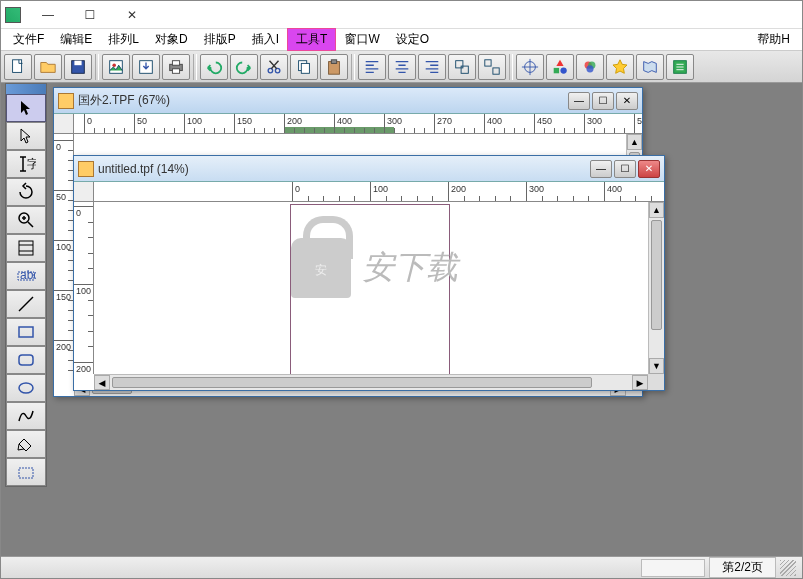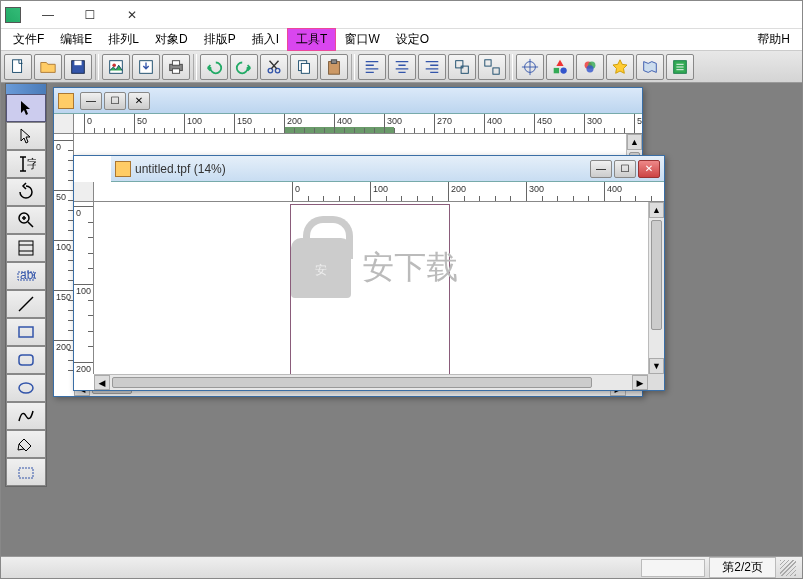--- a/index.html
+++ b/index.html
@@ -29,21 +29,21 @@
 
 .tool-palette { position: absolute; left: 4px; top: 0; width: 42px; background: linear-gradient(#e8e8e8,#d8d8d8); border: 1px solid #666; display: flex; flex-direction: column; }
 .tool-btn { width: 40px; height: 28px; border: 1px solid #888; background: linear-gradient(#f0f0f0,#ddd); display: flex; align-items: center; justify-content: center; cursor: pointer; margin: 0; }
 .tool-btn.active { background: #cce; border: 1px solid #557; }
 .tool-btn svg { width: 20px; height: 20px; }
 .tool-palette-head { height: 10px; background: linear-gradient(90deg, #6a9bd8, #4a7bb8); }
 
 
 .mdi-window { position: absolute; background: #fff; border: 1px solid #3a6ea5; box-shadow: 2px 2px 6px rgba(0,0,0,0.3); }
 .mdi-title { height: 26px; background: linear-gradient(#dbe9f9,#bcd5ef); display: flex; align-items: center; padding: 0 4px; border-bottom: 1px solid #7aa; }
-.mdi-title.active { background: linear-gradient(#e5eff9,#c8ddf2); margin-left: 37px; }
+.mdi-title.active { background: linear-gradient(#e5eff9,#c8ddf2); }
 .mdi-title .doc-icon { width: 16px; height: 16px; background: #fc6; border: 1px solid #a73; margin-right: 4px; }
 .mdi-title .doc-name { flex: 1; color: #333; }
 .mdi-title .mdi-btn { width: 22px; height: 18px; border: 1px solid #888; background: linear-gradient(#f0f0f0,#ccc); margin-left: 2px; display: flex; align-items: center; justify-content: center; cursor: pointer; font-size: 10px; border-radius: 2px; }
 .mdi-title .mdi-close { background: linear-gradient(#e88,#c44); border-color: #933; color: #fff; }
 
 
 .ruler-h { height: 20px; background: #fff; border-bottom: 1px solid #888; position: relative; margin-left: 20px; overflow: hidden; font-size: 9px; }
 .ruler-h .tick { position: absolute; top: 0; height: 20px; border-left: 1px solid #666; }
 .ruler-h .tick.minor { height: 6px; top: 14px; }
 .ruler-h .tick .lbl { position: absolute; top: 2px; left: 2px; font-size: 9px; color: #333; }
@@ -65,21 +65,21 @@
 .scroll-h .arrow { position: absolute; top: 0; bottom: 0; width: 16px; background: #ddd; border: 1px solid #aaa; display:flex; align-items:center; justify-content:center; font-size:9px; }
 .scroll-corner { position: absolute; right: 0; bottom: 0; width: 16px; height: 16px; background: #ddd; }
 
 
 .ruler-sel { position: absolute; top: 13px; height: 7px; background: #6a9a6a; }
 
 
 .watermark { position: absolute; color: #bbb; pointer-events: none; }
 .watermark .wm-lock { width: 60px; height: 60px; background: #ccc; border-radius: 10px 10px 4px 4px; display:inline-block; vertical-align: middle; position: relative; }
 .watermark .wm-lock::before { content:''; position:absolute; top:-22px; left:12px; width:36px; height:36px; border:7px solid #ccc; border-bottom: none; border-radius: 20px 20px 0 0; }
-.watermark .wm-text { display:inline-block; vertical-align: middle; margin-left: 8px; }
+.watermark .wm-text { display:inline-block; vertical-align: middle; margin-left: 8px; font-style: italic; }
 .watermark .wm-text .cn { font-size: 32px; color: #bbb; font-weight: 500; }
 .watermark .wm-text .en { font-size: 18px; color: #bbb; letter-spacing: 1px; }
 
 
 .statusbar { position: absolute; left: 0; right: 0; bottom: 0; height: 22px; background: linear-gradient(#efefef,#dcdcdc); border-top: 1px solid #999; display: flex; align-items: center; padding: 0 6px; }
 .statusbar .cell { border: 1px solid #bbb; padding: 1px 12px; background: #f5f5f5; margin-left: 4px; min-width: 64px; text-align: center; }
 .statusbar .spacer { flex: 1; }
 .statusbar .grip { width: 16px; height: 16px; background: repeating-linear-gradient(135deg,#aaa,#aaa 1px,transparent 1px,transparent 3px); margin-left: 4px; }
 </style>
 </head>
@@ -320,20 +320,21 @@
     <div class="tool-btn">
         <svg viewBox="0 0 20 20">
           <rect x="3" y="6" width="14" height="10" fill="none" stroke="#35a" stroke-dasharray="2 1"></rect>
         </svg>
       </div>
   </div>
 
   <div class="mdi-window" style="left:52px; top:4px; width:590px; height:310px;">
     <div class="mdi-title">
       <div class="doc-icon"></div>
+      <div class="doc-name">国外2.TPF (67%)</div>
       <div class="mdi-btn">—</div>
       <div class="mdi-btn">☐</div>
       <div class="mdi-btn">✕</div>
     </div>
     <div class="mdi-body">
       <div class="ruler-corner"></div>
       <div class="ruler-h" id="ruler1h">
         <div class="ruler-sel" style="left:210px; width:110px;"></div>
       <div class="tick" style="left: 10px;">
             <span class="lbl">0</span>

